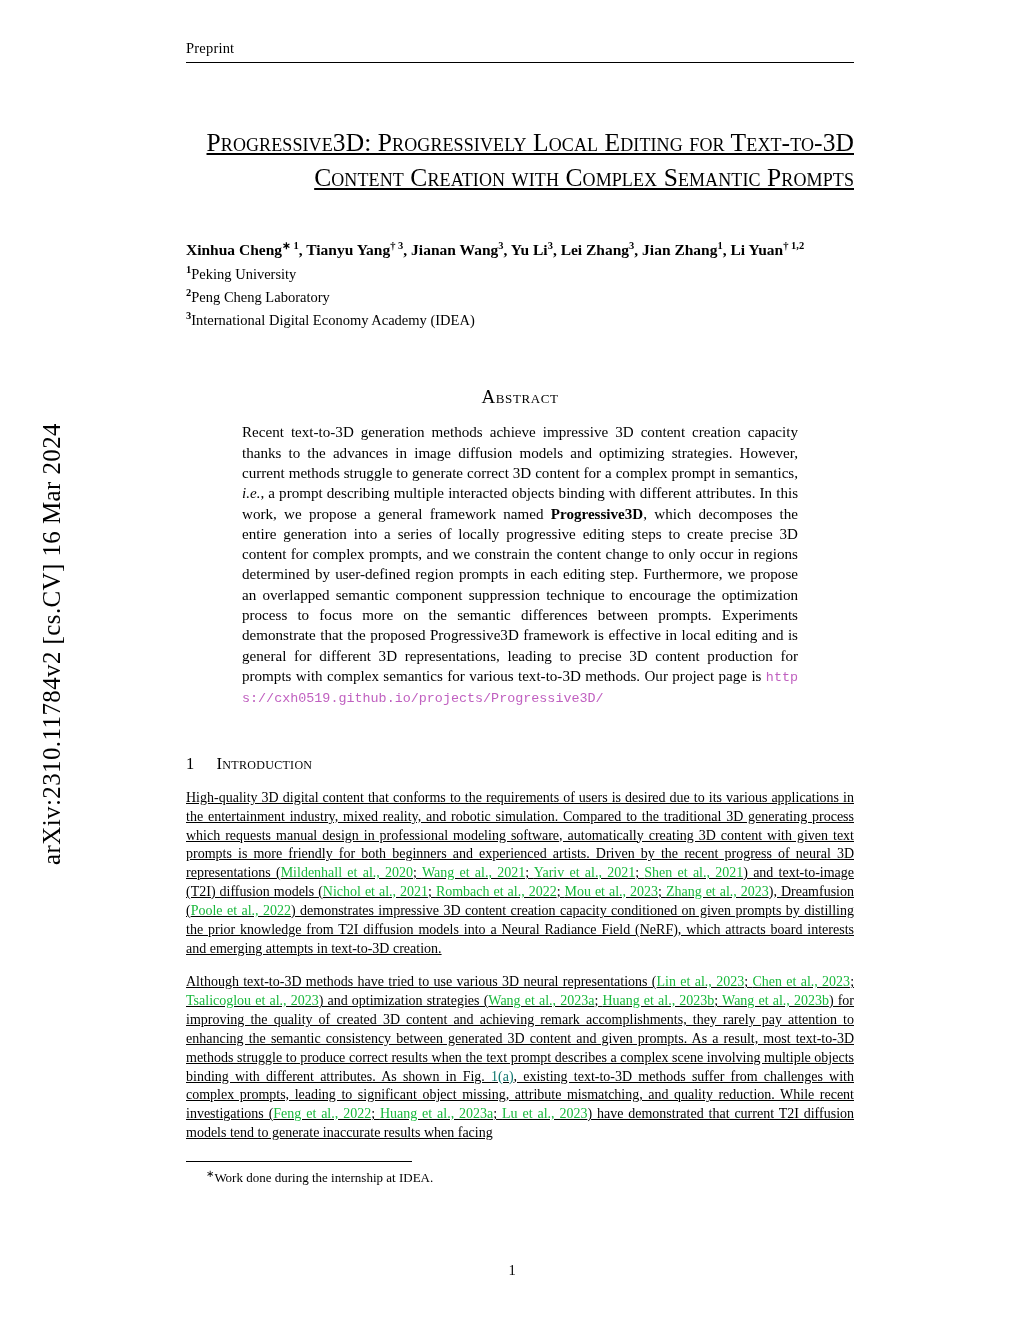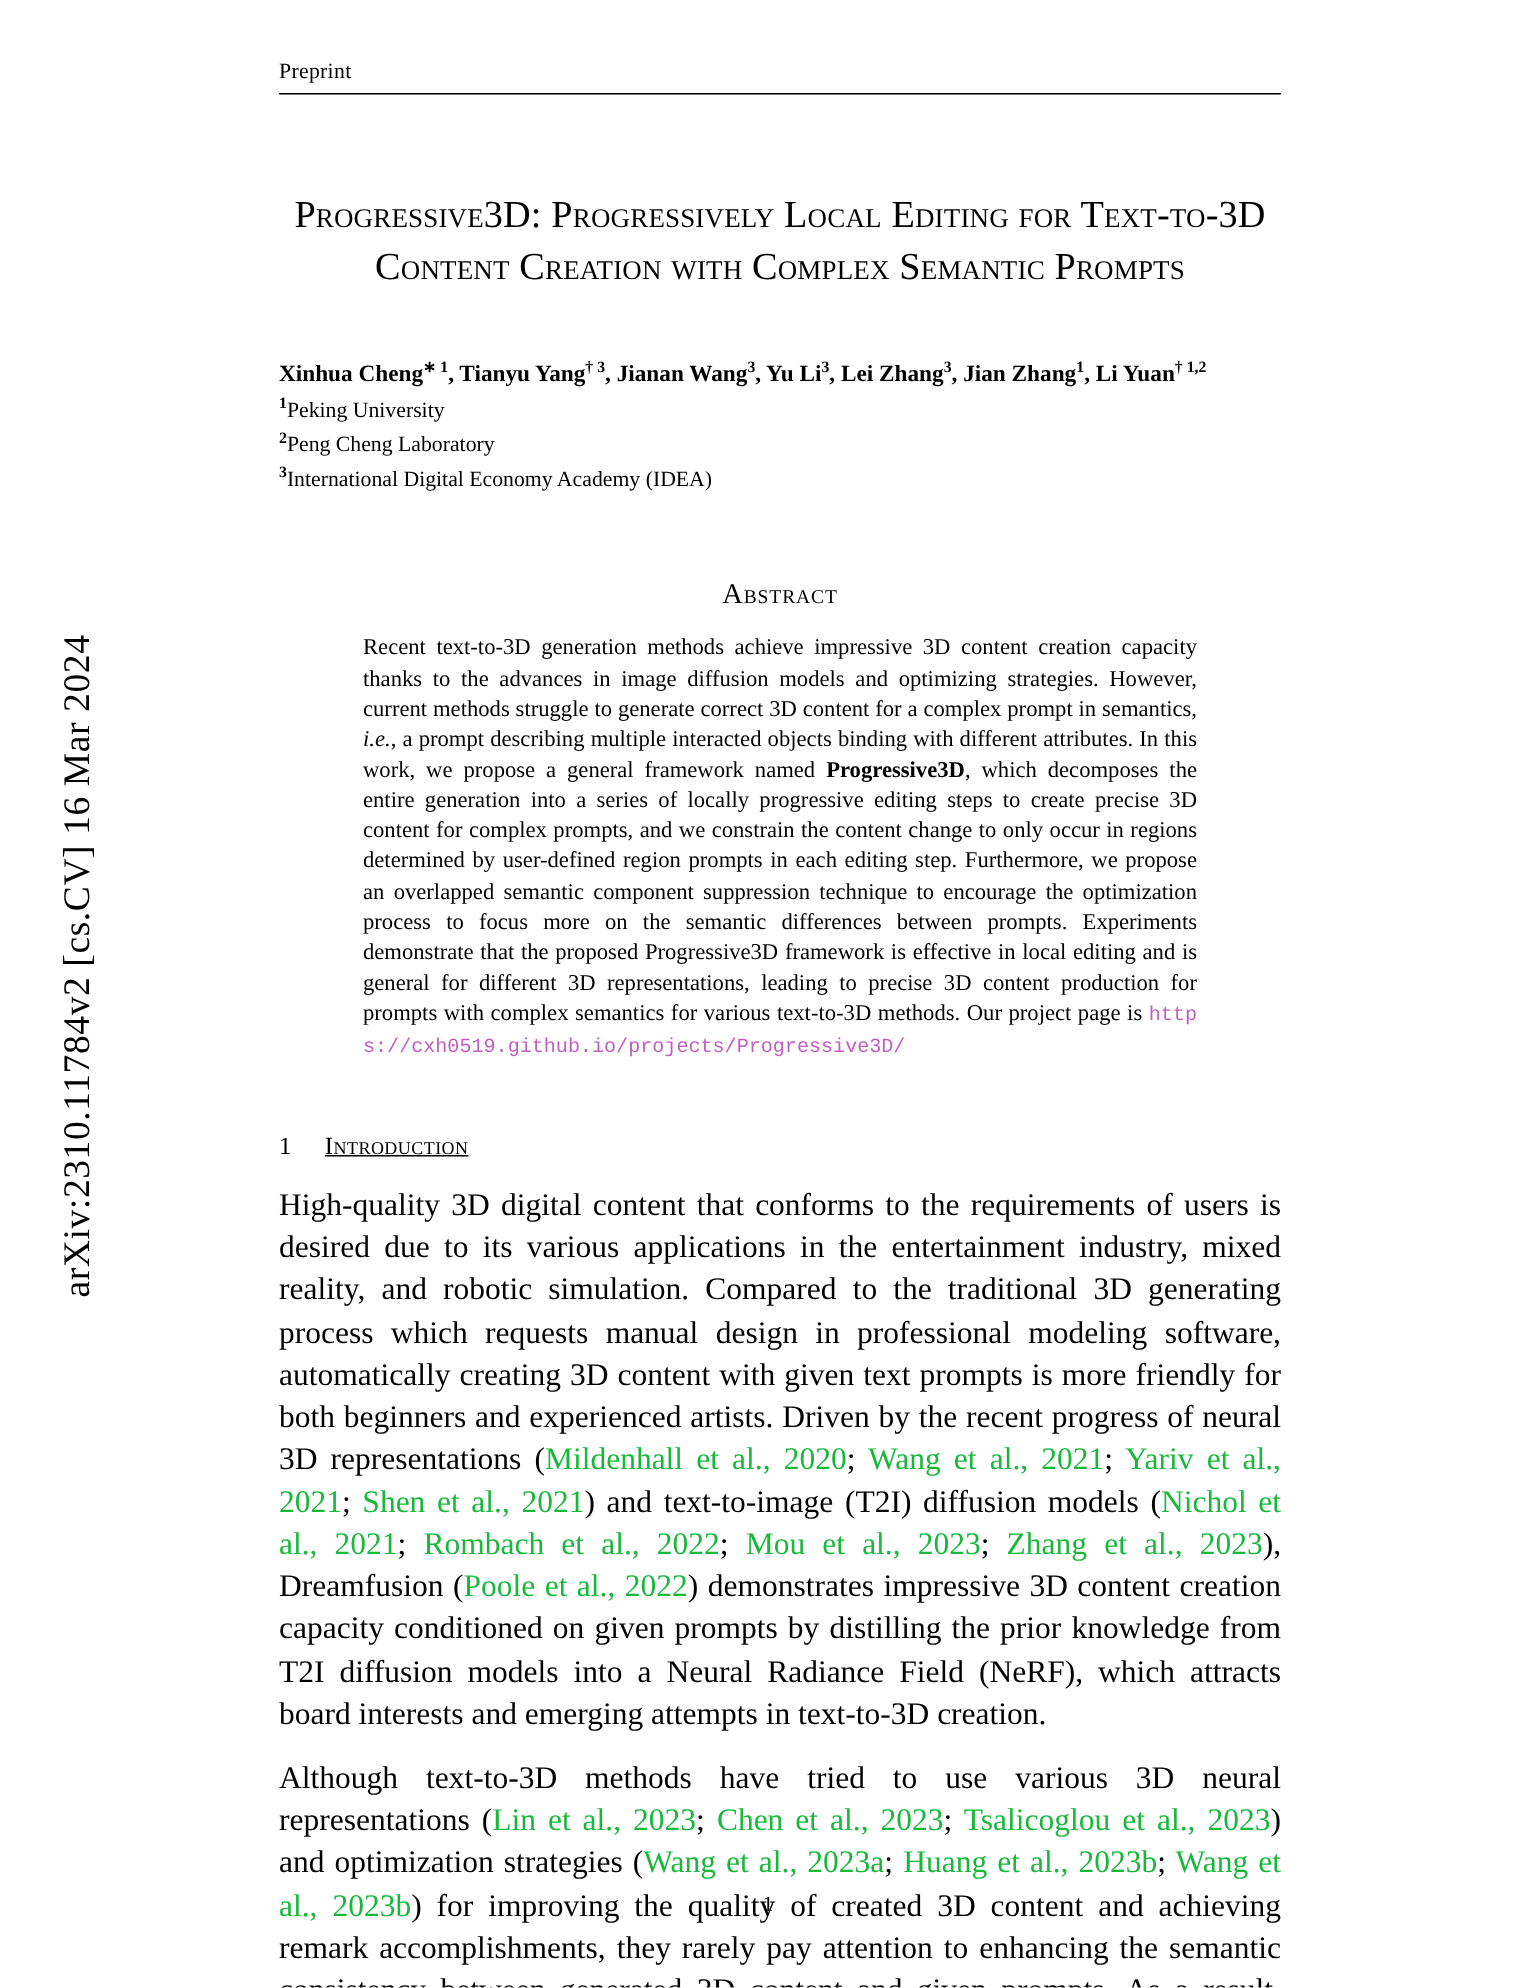--- a/index.html
+++ b/index.html
@@ -47,21 +47,22 @@
     letter-spacing: 0.2px;
   }
 
   .title {
     margin-top: 62px;
     font-size: 25.5px;
     line-height: 1.38;
     letter-spacing: 0.1px;
     font-variant: small-caps;
     text-transform: lowercase;
-    text-align: center;
+    text-align: right;
+    text-decoration: underline;
   }
   .title .first { text-transform: none; }
 
   .authors {
     margin-top: 44px;
     font-size: 15.5px;
     font-weight: bold;
     line-height: 1.35;
   }
   .authors sup, .affil sup { font-weight: normal; font-size: 10.5px; }
@@ -103,30 +104,30 @@
   .sec-head {
     margin-top: 46px;
     font-size: 16.5px;
     letter-spacing: 0.3px;
     display: flex;
     gap: 22px;
   }
   .sec-head .sec-title {
     font-variant: small-caps;
     text-transform: lowercase;
-    text-decoration: underline;
   }
   .sec-head .sec-title .first { text-transform: none; }
 
   .para {
     margin-top: 15px;
-    font-size: 21px;
+    font-size: 14px;
     line-height: 1.345;
     text-align: justify;
     hyphens: auto;
+    text-decoration: underline;
   }
   .cite { color: #18b83b; }
   .ref  { color: #0f766e; }
 
   .rule {
     margin-top: 18px;
     width: 226px;
     height: 1px;
     background: #000;
   }

